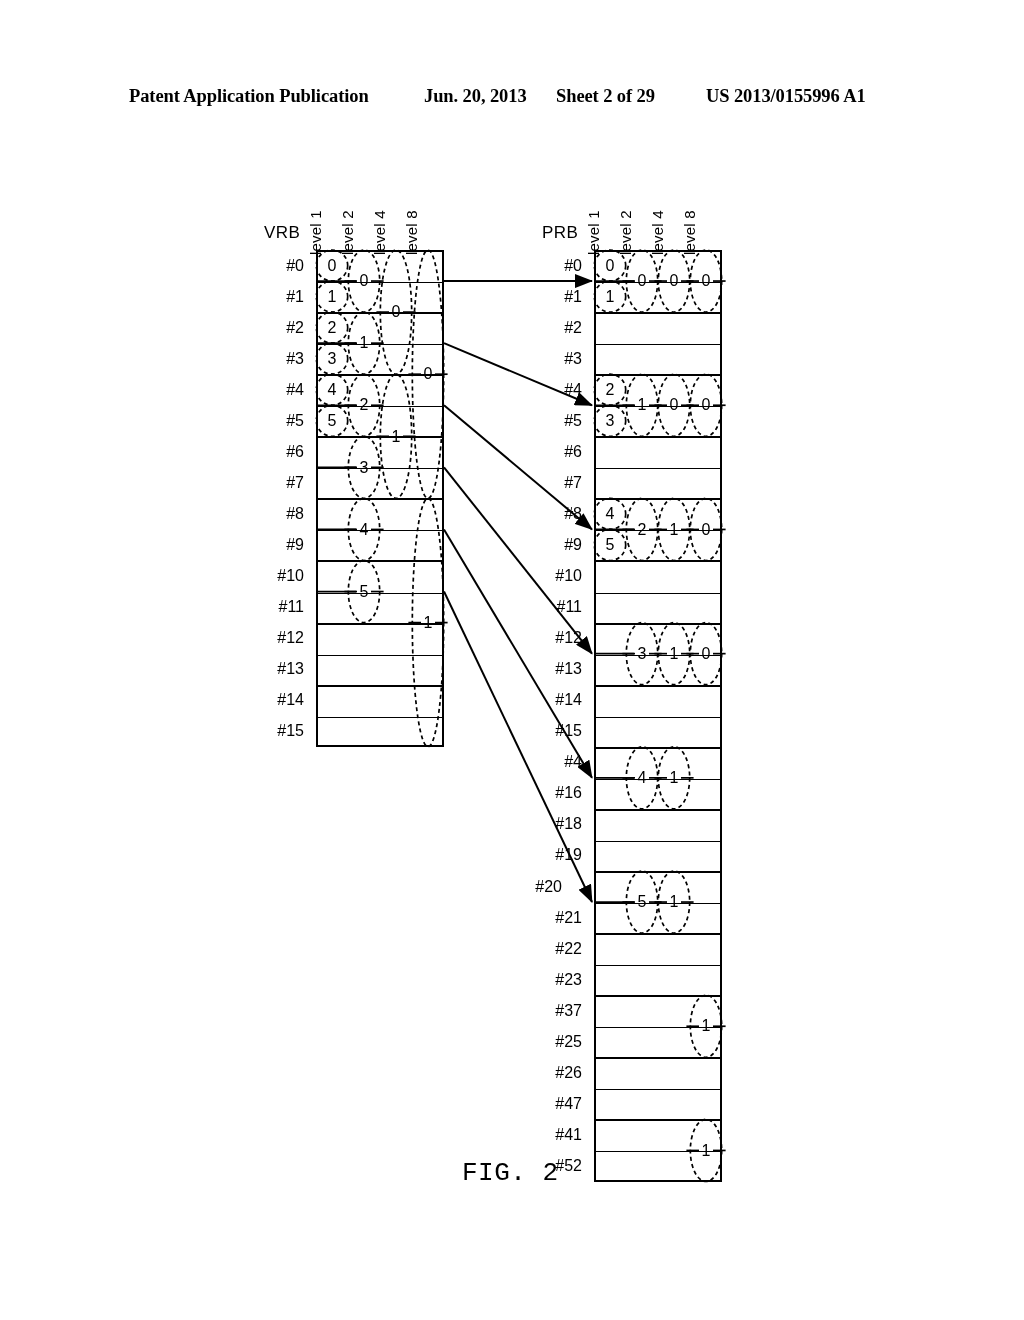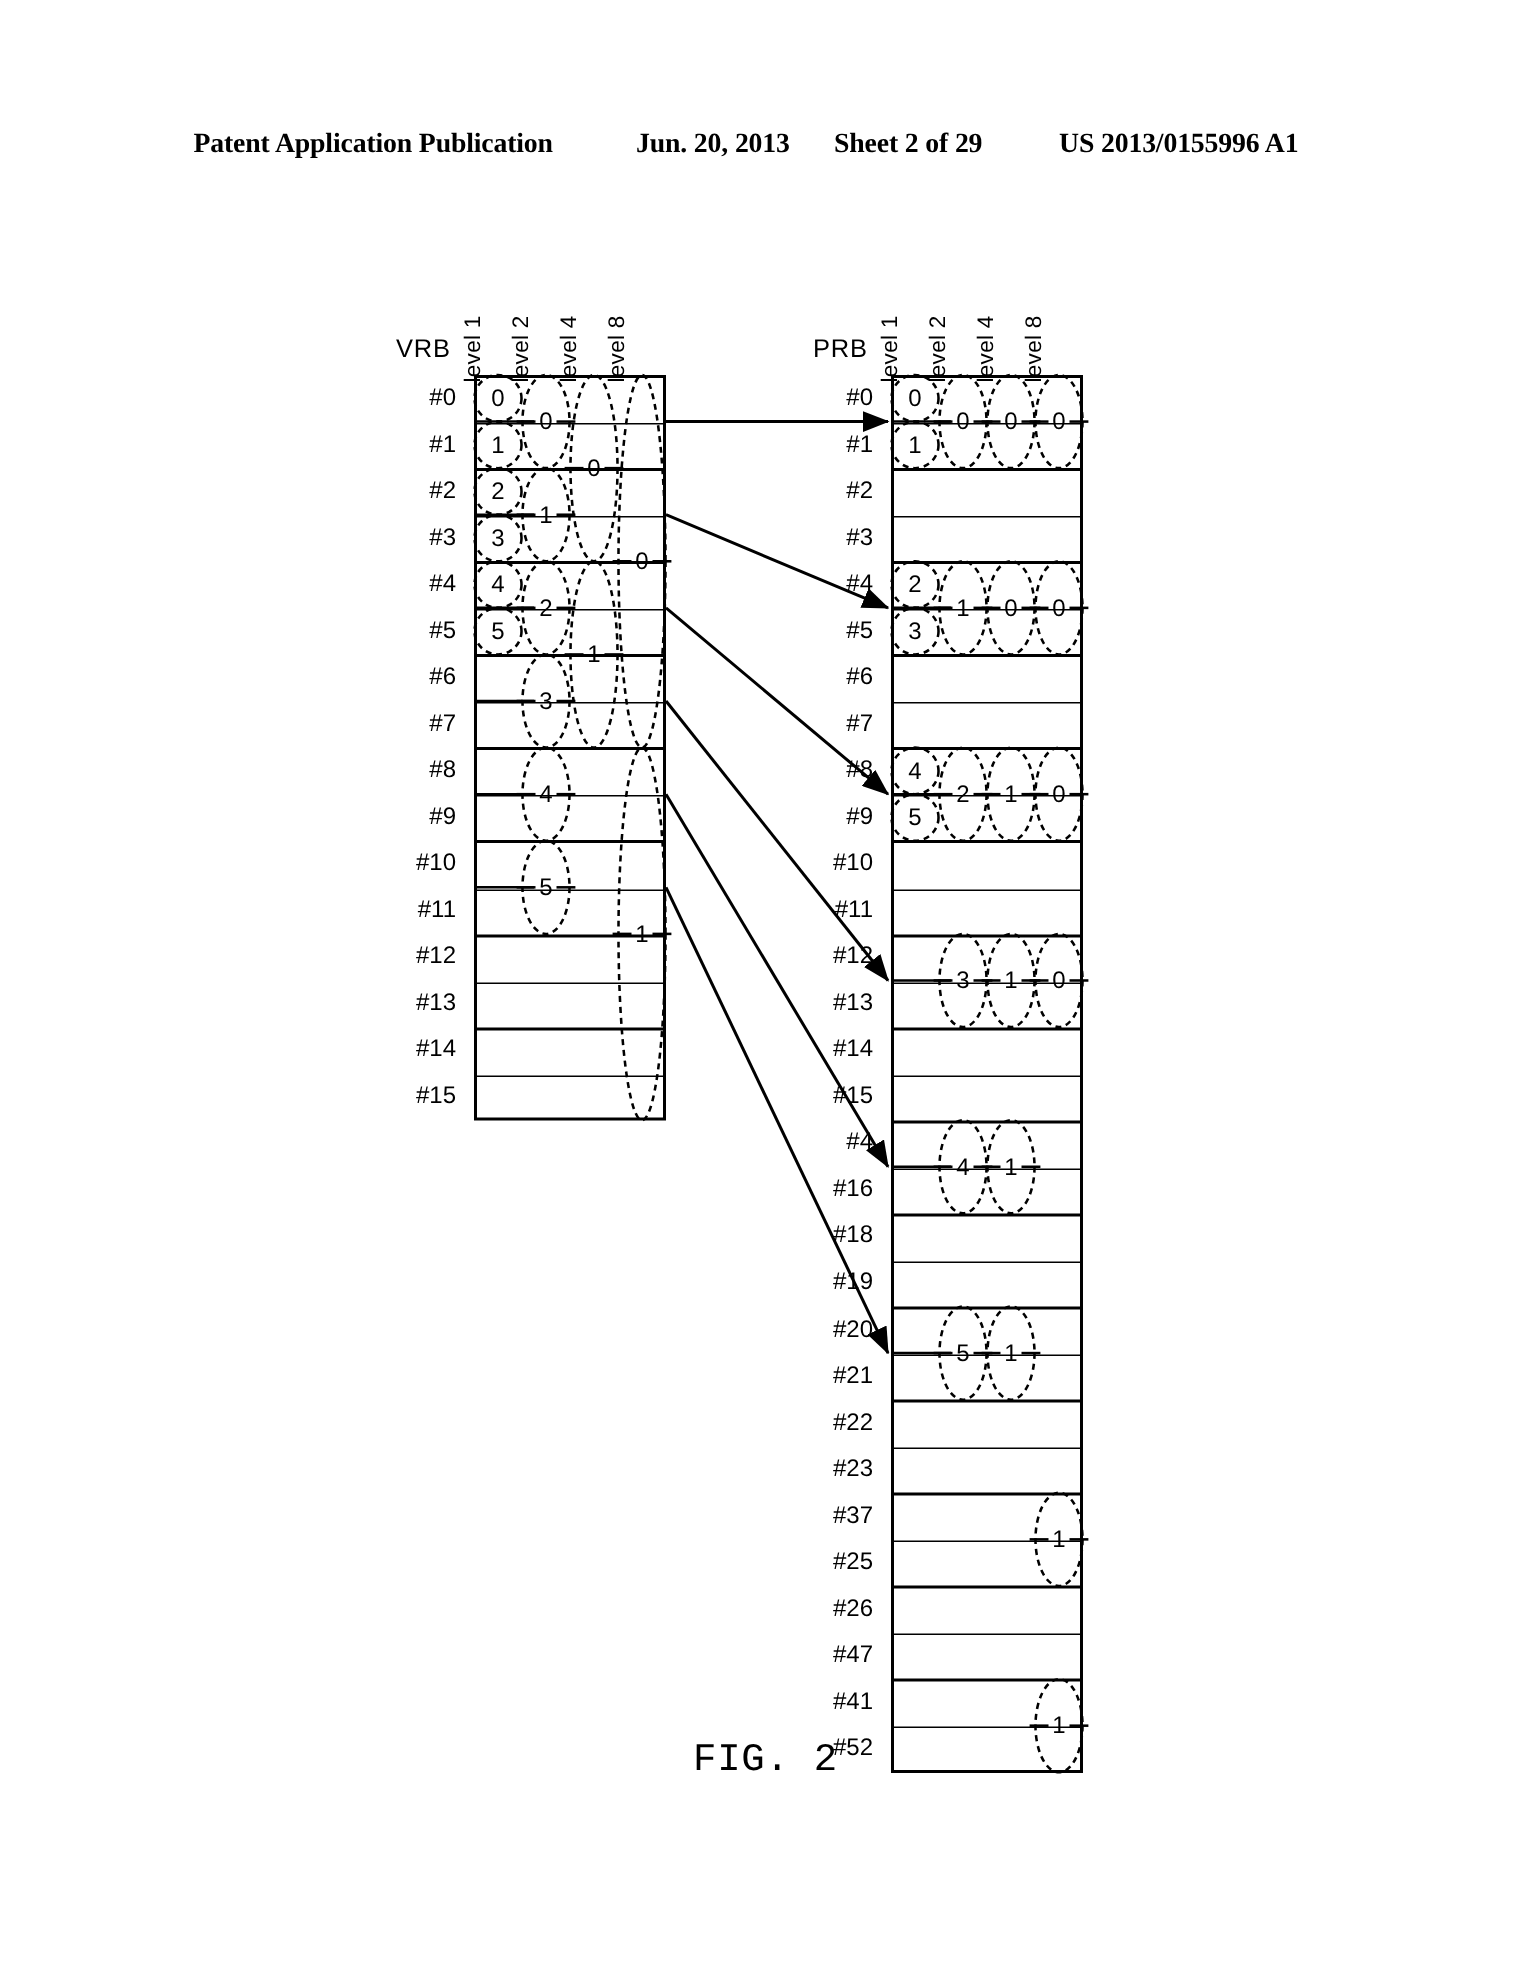--- a/index.html
+++ b/index.html
@@ -358,21 +358,21 @@
     <div class="rowlabel" style="left: 518px; top: 567.025px; width: 64px;">#10</div>
     <div class="rowlabel" style="left: 518px; top: 598.075px; width: 64px;">#11</div>
     <div class="rowlabel" style="left: 518px; top: 629.125px; width: 64px;">#12</div>
     <div class="rowlabel" style="left: 518px; top: 660.175px; width: 64px;">#13</div>
     <div class="rowlabel" style="left: 518px; top: 691.225px; width: 64px;">#14</div>
     <div class="rowlabel" style="left: 518px; top: 722.275px; width: 64px;">#15</div>
     <div class="rowlabel" style="left: 518px; top: 753.325px; width: 64px;">#4</div>
     <div class="rowlabel" style="left: 518px; top: 784.375px; width: 64px;">#16</div>
     <div class="rowlabel" style="left: 518px; top: 815.425px; width: 64px;">#18</div>
     <div class="rowlabel" style="left: 518px; top: 846.475px; width: 64px;">#19</div>
-    <div class="rowlabel" style="left: 518px; top: 877.525px; width: 64px;">#20</div>
+    <div class="rowlabel" style="left: 498px; top: 877.525px; width: 64px;">#20</div>
     <div class="rowlabel" style="left: 518px; top: 908.575px; width: 64px;">#21</div>
     <div class="rowlabel" style="left: 518px; top: 939.625px; width: 64px;">#22</div>
     <div class="rowlabel" style="left: 518px; top: 970.675px; width: 64px;">#23</div>
     <div class="rowlabel" style="left: 518px; top: 1001.73px; width: 64px;">#37</div>
     <div class="rowlabel" style="left: 518px; top: 1032.78px; width: 64px;">#25</div>
     <div class="rowlabel" style="left: 518px; top: 1063.83px; width: 64px;">#26</div>
     <div class="rowlabel" style="left: 518px; top: 1094.88px; width: 64px;">#47</div>
     <div class="rowlabel" style="left: 518px; top: 1125.92px; width: 64px;">#41</div>
     <div class="rowlabel" style="left: 518px; top: 1156.97px; width: 64px;">#52</div>
     <div class="colhead" style="left: 324px; top: 238px;">level 1</div>

